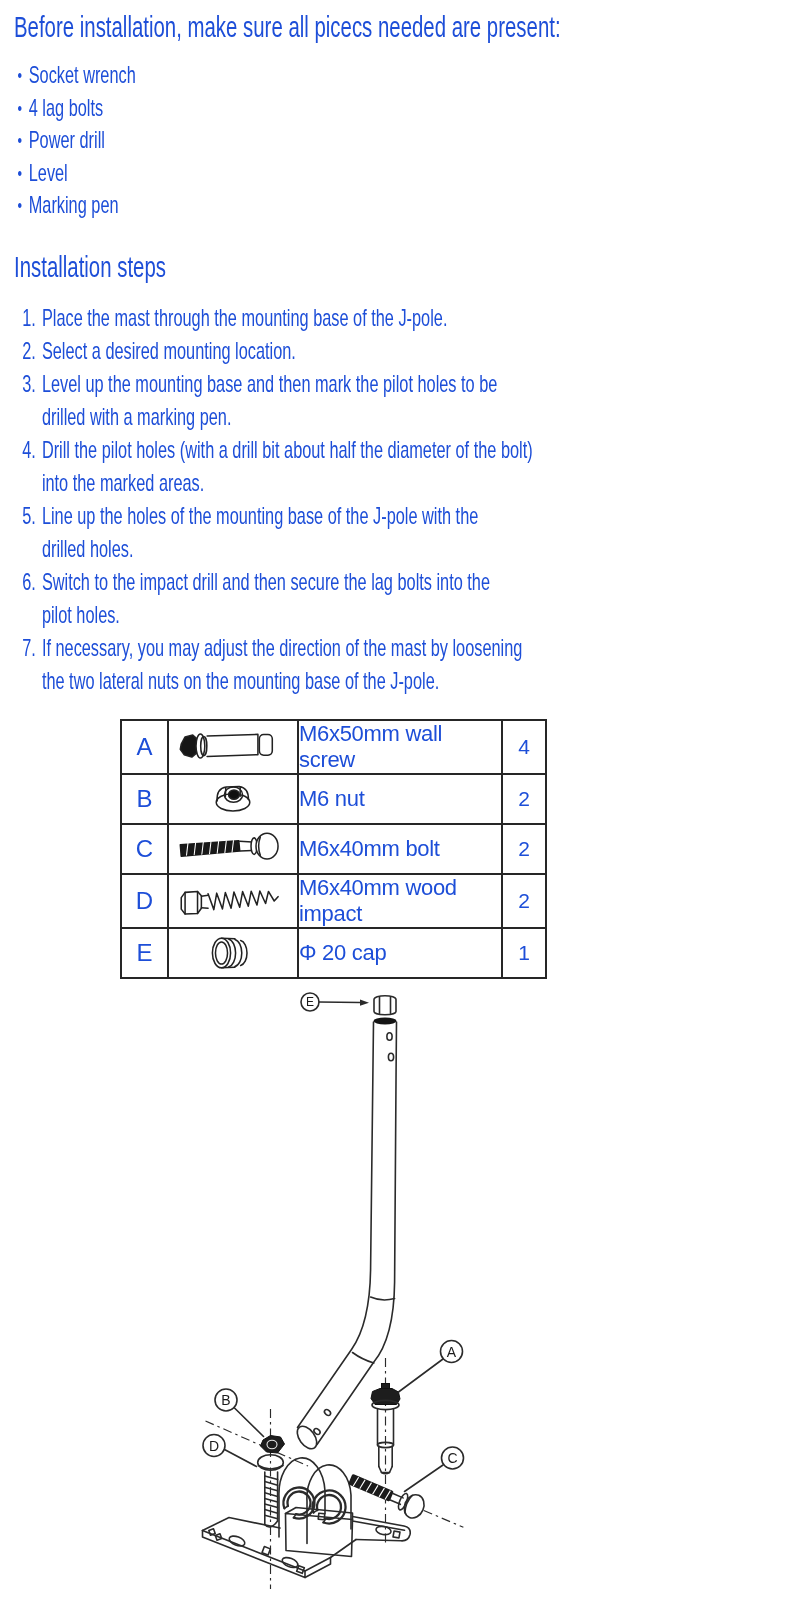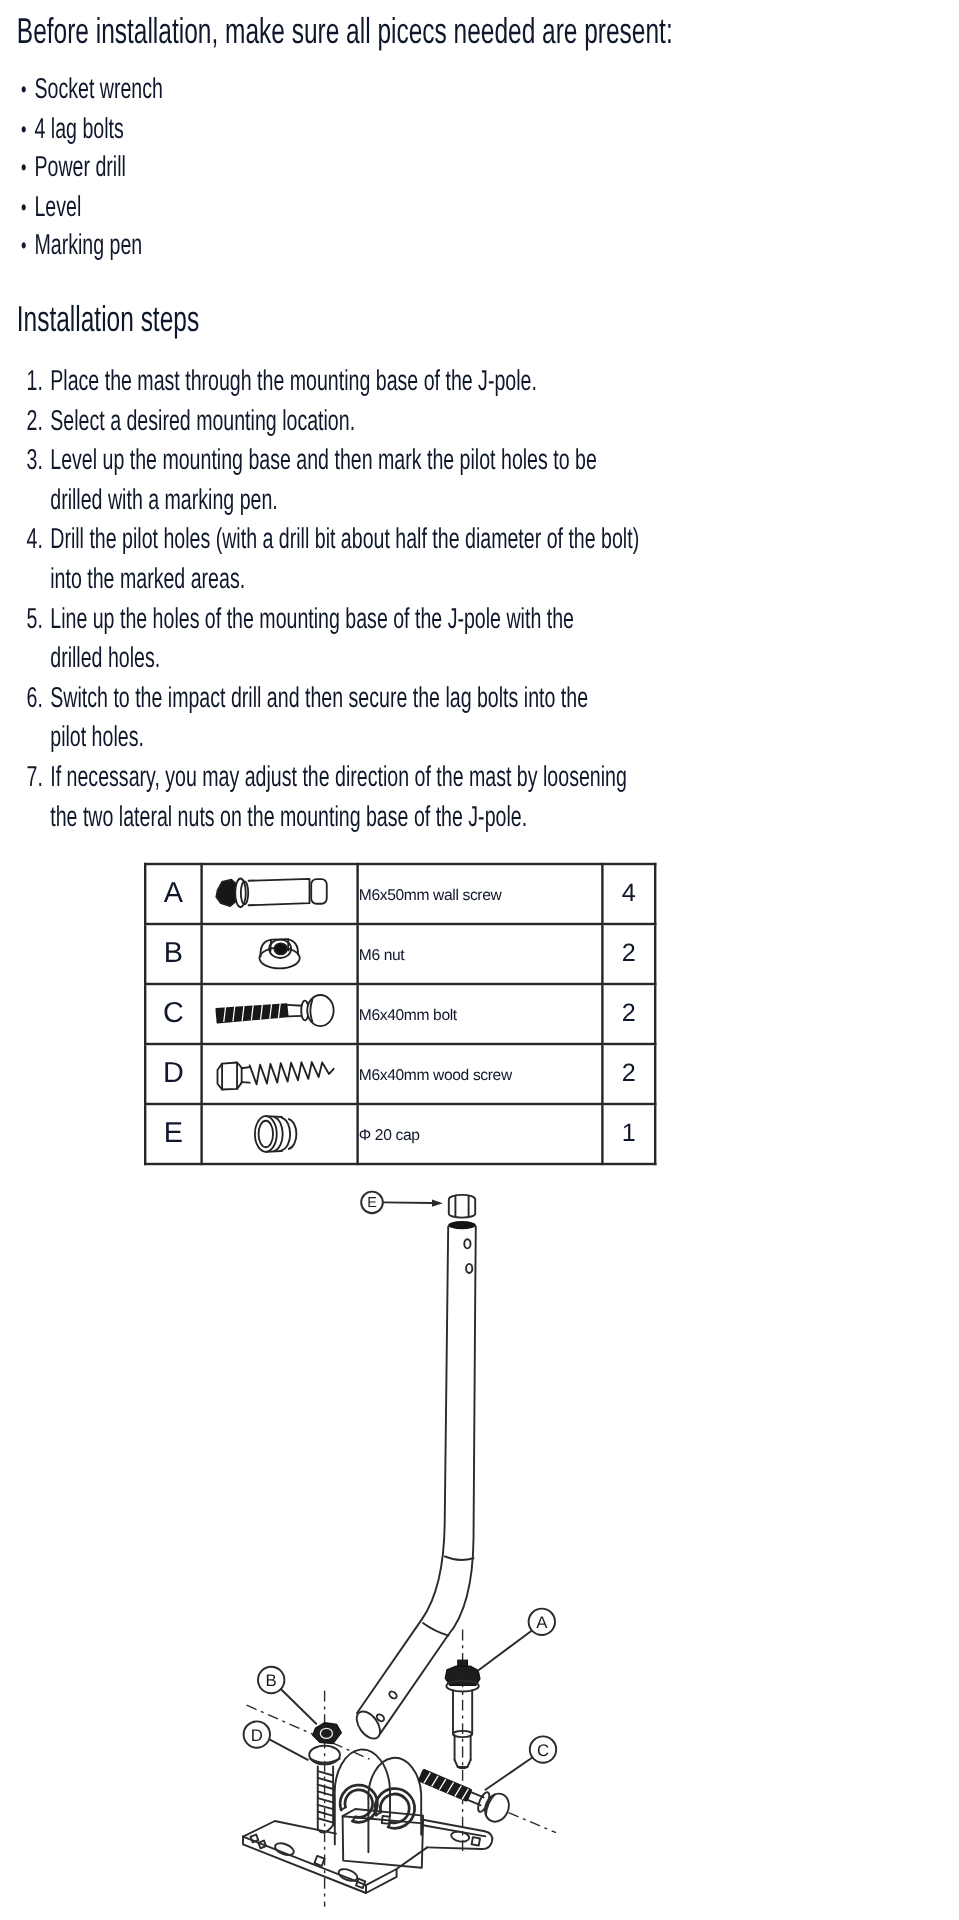--- a/index.html
+++ b/index.html
@@ -1,36 +1,36 @@
 <!DOCTYPE html>
 <html><head>
 <meta charset="utf-8">
 <style>
   html,body{margin:0;padding:0;background:#ffffff;}
   .page{position:relative;width:681px;height:1600px;background:#ffffff;
-        font-family:"Liberation Sans","DejaVu Sans",sans-serif;color:#0f172a;overflow:hidden;}
+        font-family:"Liberation Sans","DejaVu Sans",sans-serif;color:#1d4ed8;overflow:hidden;}
   
   .text-col{position:absolute;left:14px;top:10px;width:1140px;
             transform:scaleX(0.68);transform-origin:0 0;}
   .intro-heading{font-size:30px;line-height:34px;}
   .tools{list-style:none;margin:15px 0 0 0;padding:0 0 0 5px;font-size:24px;}
   .tools li{line-height:31.5px;}
   .tools li::before{content:"•";font-size:19px;margin-right:10px;vertical-align:1px;}
   .steps-heading{font-size:30px;line-height:34px;margin-top:28px;}
   .steps{list-style:none;margin:17px 0 0 0;padding:0 0 0 12px;font-size:24px;}
   .steps li{display:flex;line-height:33px;}
   .steps .num{width:29px;flex:none;}
   .steps .txt{white-space:pre-line;}
   
   .parts{position:absolute;left:120px;top:719px;border-collapse:collapse;}
   .parts td{border:2px solid #262626;height:48px;padding:0;vertical-align:middle;}
   .c-letter{width:45px;text-align:center;font-size:24px;}
   .c-icon{width:128px;text-align:center;}
   .c-icon svg{display:block;margin:0 auto;}
-  .c-desc{width:202px;font-size:13px;padding-left:13px;letter-spacing:-0.3px;}
+  .c-desc{width:202px;font-size:22px;padding-left:13px;letter-spacing:-0.3px;}
   .c-qty{width:42px;text-align:center;font-size:21px;}
   
   .diagram{position:absolute;left:185px;top:970px;}
   .diagram .ln{stroke:#2b2b2b;stroke-width:1.6;fill:none;stroke-linecap:round;stroke-linejoin:round;}
   .diagram .bold{stroke:#2b2b2b;stroke-width:2.3;fill:none;stroke-linecap:round;}
   .diagram .dd{stroke:#2b2b2b;stroke-width:1.15;fill:none;stroke-dasharray:9 4 2.5 4;}
   .diagram .dark{fill:#1d1d1d;stroke:#111111;stroke-width:1;}
   .diagram text{font-family:"Liberation Sans","DejaVu Sans",sans-serif;font-size:14px;
                 fill:#1b1b1b;text-anchor:middle;}
   .diagram .small-letter{font-size:12px;}
@@ -146,21 +146,21 @@
       <td class="c-icon">
         <svg width="126" height="46" viewBox="0 0 128 48">
           <g class="icon-ln" stroke-width="1.5">
             <path d="M10,20.5 L14,15 L27,14 L31,18.5 L31,31.5 L27,37 L14,37.5 L10,32.5 Z"></path>
             <path d="M14,15 L14,37.5 M27,14 L27,37"></path>
             <path d="M31,19 L38,18 M31,31 L38,31.5"></path>
             <path d="M38,16.5 L44,33 L47,15.8 L53,32.3 L56,15.2 L62,31.5 L65,14.6 L71,30.6 L74,14.2 L80,29.4 L83,13.8 L89,28.2 L92,13.6 L98,26.6 L101,14 L107,24 L111,19.5"></path>
           </g>
         </svg>
       </td>
-      <td class="c-desc">M6x40mm wood screw</td>
+      <td class="c-desc">M6x40mm wood impact</td>
       <td class="c-qty">2</td>
     </tr>
     <tr>
       <td class="c-letter">E</td>
       <td class="c-icon">
         <svg width="126" height="46" viewBox="0 0 128 48">
           <g class="icon-ln">
             <path d="M52,8.5 L66,9.2 M52,39.5 L66,38.8"></path>
             <ellipse cx="52" cy="24" rx="9.5" ry="15.5"></ellipse>
             <ellipse cx="52" cy="24" rx="6.3" ry="11.5"></ellipse>

